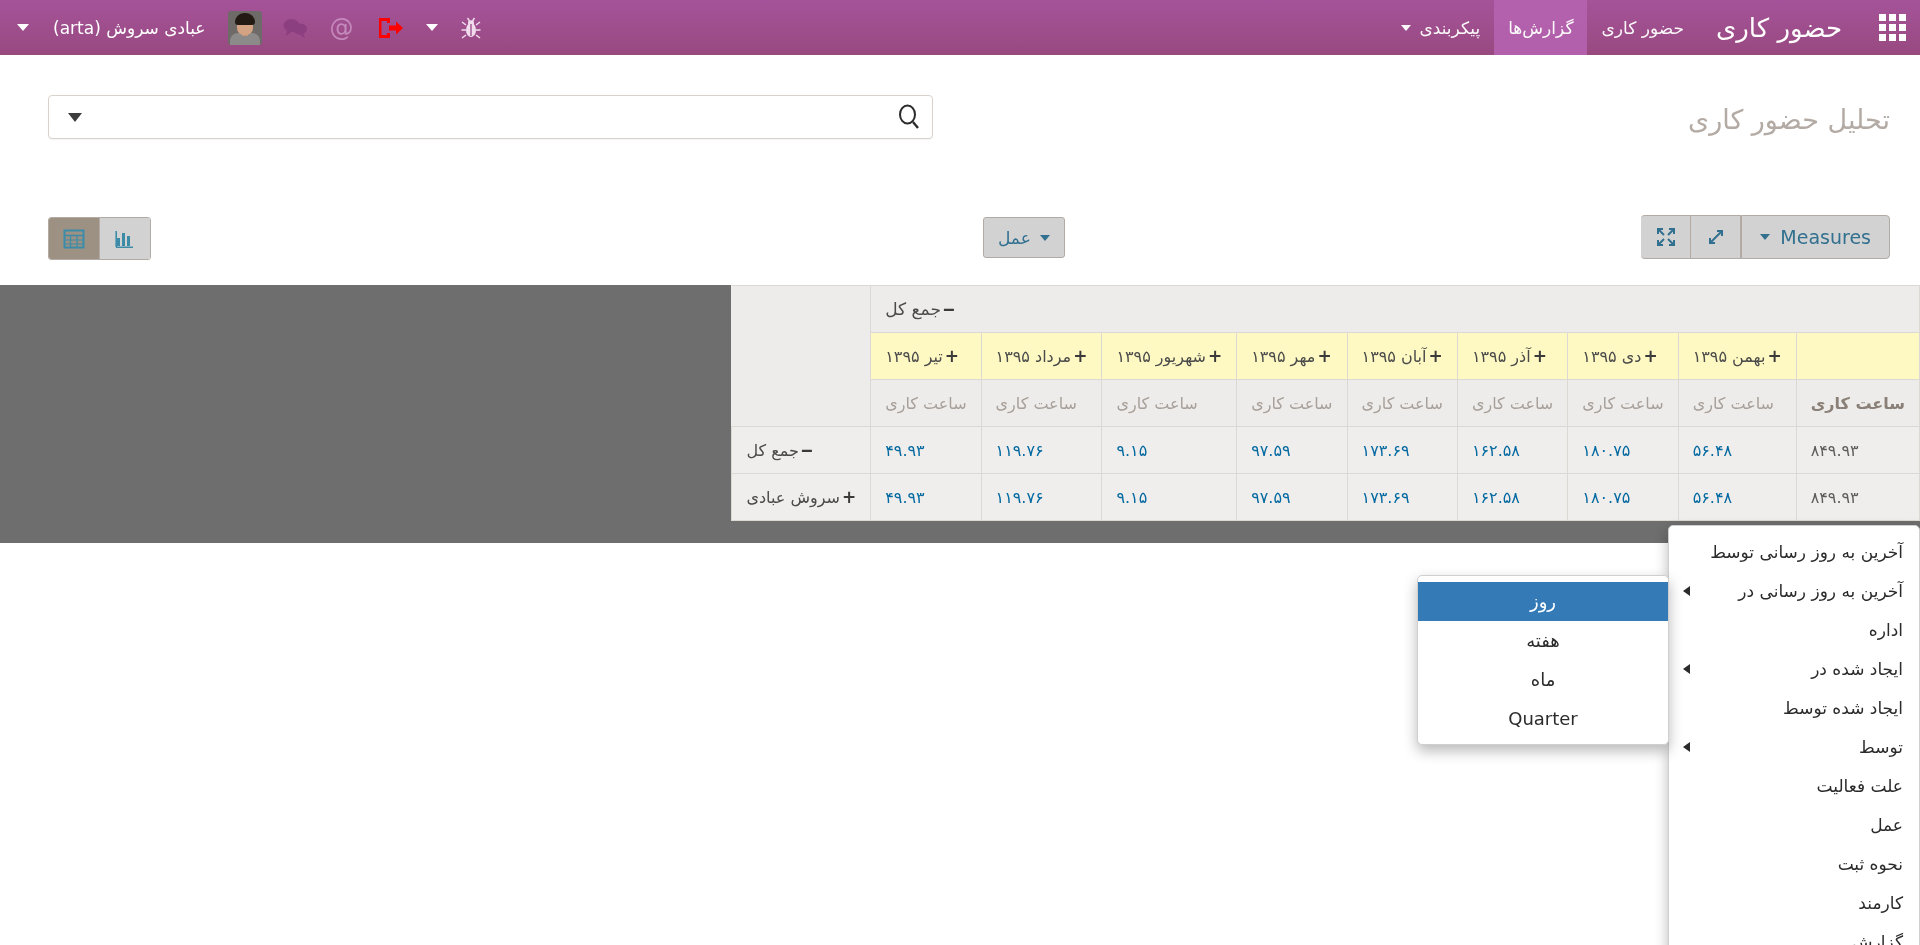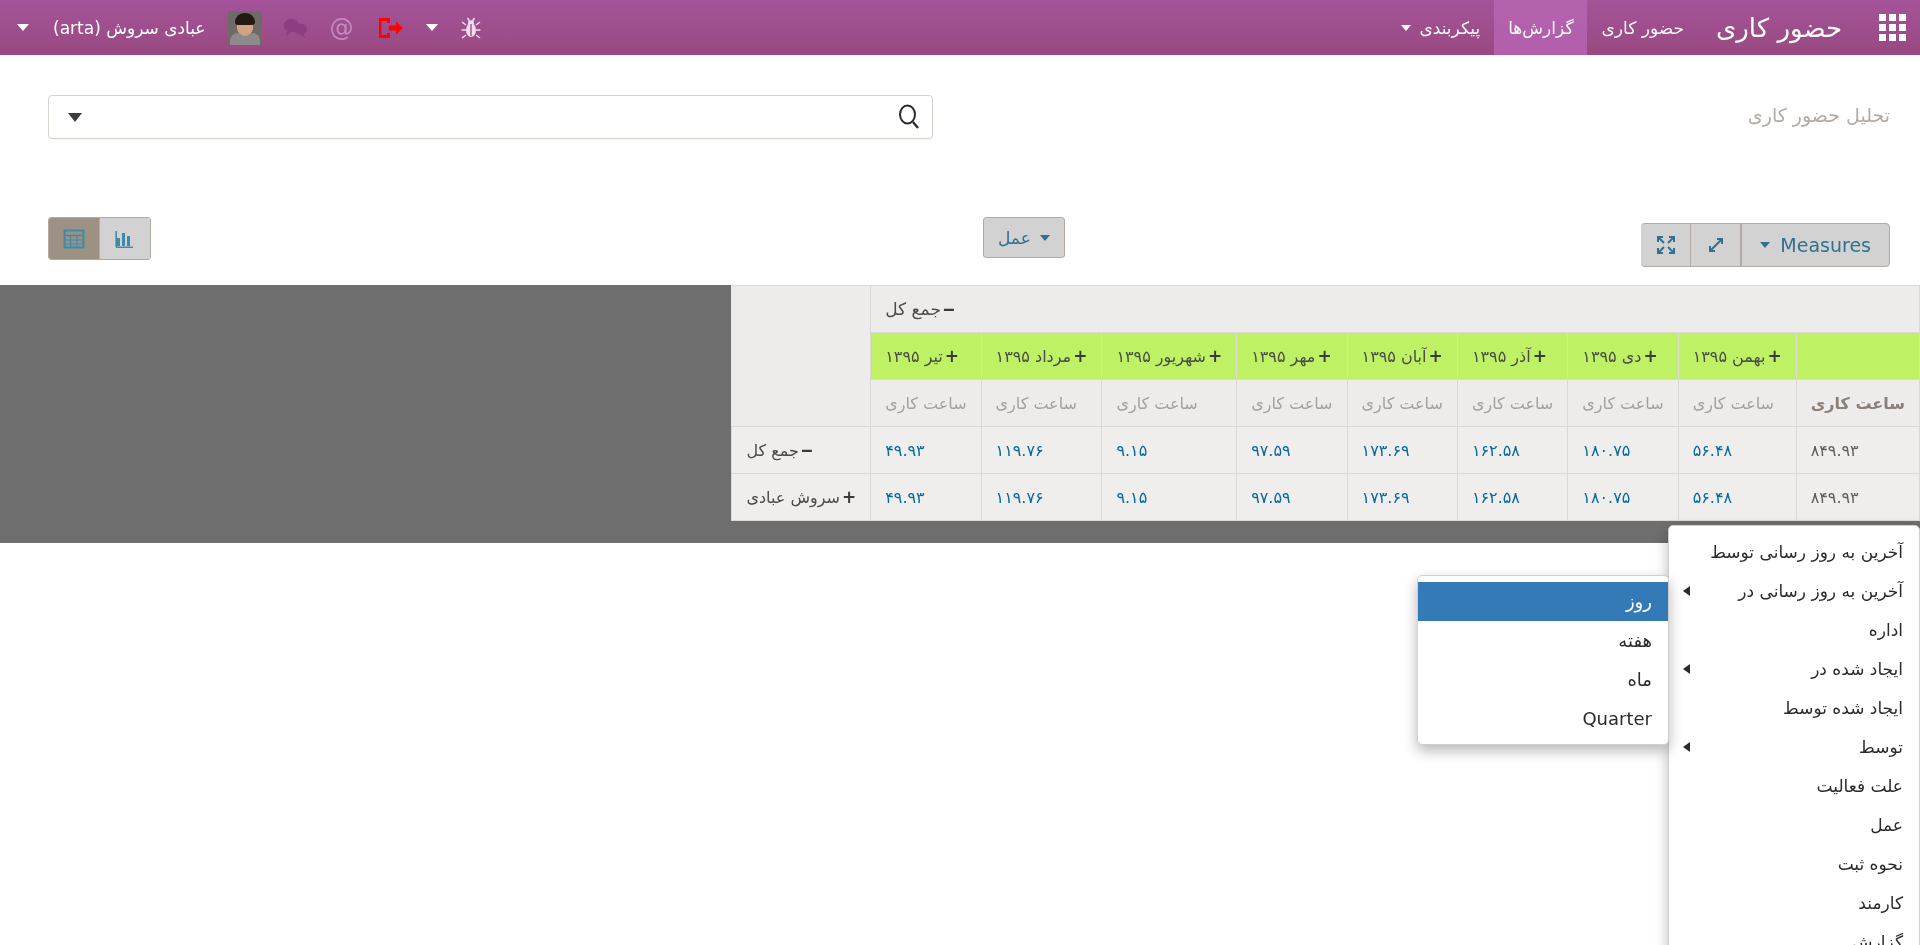--- a/index.html
+++ b/index.html
@@ -70,21 +70,21 @@
   .avatar .face{position:absolute;left:9px;top:7px;width:16px;height:17px;background:#d3a383;border-radius:7px;}
   .avatar .body{position:absolute;left:2px;top:22px;width:30px;height:14px;background:#8d8b8a;border-radius:8px 8px 0 0;}
   .avatar .neck{position:absolute;left:14px;top:20px;width:6px;height:5px;background:#c5967a;}
   .username{color:#ffffff;font-size:17px;white-space:nowrap;padding:0 2px;direction:rtl;}
 
   
   .content{position:absolute;top:55px;left:0;width:1920px;height:890px;background:#fff;}
 
   .page-title{
     position:absolute;right:30px;top:49px;
-    color:#b3aaa4;font-size:19px;white-space:nowrap;
+    color:#b3aaa4;font-size:27px;white-space:nowrap;
   }
 
   .searchbar{
     position:absolute;left:48px;top:40px;width:885px;height:44px;
     border:1px solid #d8d2cd;border-radius:4px;background:#fff;
     box-shadow:0 1px 1px rgba(0,0,0,.045);
     box-sizing:border-box;display:flex;align-items:center;direction:ltr;
   }
   .searchbar .sb-caret{
     margin-left:19px;width:0;height:0;
@@ -115,21 +115,21 @@
     position:absolute;left:983px;top:162px;
     height:41px;min-width:78px;padding:0 14px;
     background:#d2d2d2;border:1px solid #b3aba3;border-radius:3px;
     color:#31708f;font-size:17px;
     display:flex;align-items:center;justify-content:center;gap:9px;
     cursor:pointer;direction:rtl;box-sizing:border-box;
   }
   .action-btn .caret{border-top-color:#31708f;margin:0;}
 
   .rt-controls{
-    position:absolute;right:30px;top:160px;display:flex;direction:ltr;align-items:stretch;margin-top:8px;
+    position:absolute;right:30px;top:160px;display:flex;direction:ltr;align-items:stretch;
   }
   .ctl{
     height:44px;background:#d2d2d2;border:1px solid #b3aba3;
     display:flex;align-items:center;justify-content:center;
     color:#31708f;cursor:pointer;box-sizing:border-box;
   }
   .ctl.ic-btn{width:50px;font-size:20px;border-left:none;}
   .ctl.measures{
     padding:0 18px;border-radius:0 4px 4px 0;font-size:19px;gap:10px;direction:rtl;
   }
@@ -156,21 +156,21 @@
     font-weight:normal;
     white-space:nowrap;
     box-sizing:border-box;
     vertical-align:middle;
   }
   .col-corner{width:100px;background:#eeecea;border-left:none!important;}
   .hdr-total{
     text-align:right;color:#4a4a4a;font-size:17px;background:#eeecea;height:47px;
   }
   .hdr-month{
-    text-align:right;color:#4a4a4a;font-size:16px;background:#bef264;height:47px;
+    text-align:right;color:#4a4a4a;font-size:16px;background:#fef9c3;height:47px;
   }
   .hdr-measure{
     text-align:right;color:#a79f99;font-size:16px;background:#eeecea;height:47px;
   }
   .hdr-measure.bold{color:#8a8078;font-weight:bold;}
   .cell-num{
     text-align:right;color:#0369a1;font-size:16px;background:#f0eeec;
     font-family:"DejaVu Sans",sans-serif;
   }
   .cell-num.tot{color:#5c5c5c;}
@@ -198,21 +198,21 @@
     padding:0 16px 0 14px;font-size:17px;color:#2b2b2b;cursor:pointer;white-space:nowrap;
   }
   .menu-row .arrow{
     width:0;height:0;border-top:5px solid transparent;border-bottom:5px solid transparent;
     border-right:7px solid #2b2b2b;
   }
   .sub-menu{
     right:251px;top:520px;width:250px;z-index:50;padding:6px 0;
   }
   .sub-row{
-    height:39px;display:flex;align-items:center;justify-content:flex-start;
+    height:39px;display:flex;align-items:center;justify-content:center;
     padding:0 16px;font-size:18px;color:#2b2b2b;cursor:pointer;white-space:nowrap;
   }
   .sub-row.selected{background:#337ab7;color:#ffffff;}
 </style>
 </head>
 <body>
 
 <div class="app">
 
   <div class="topbar">

